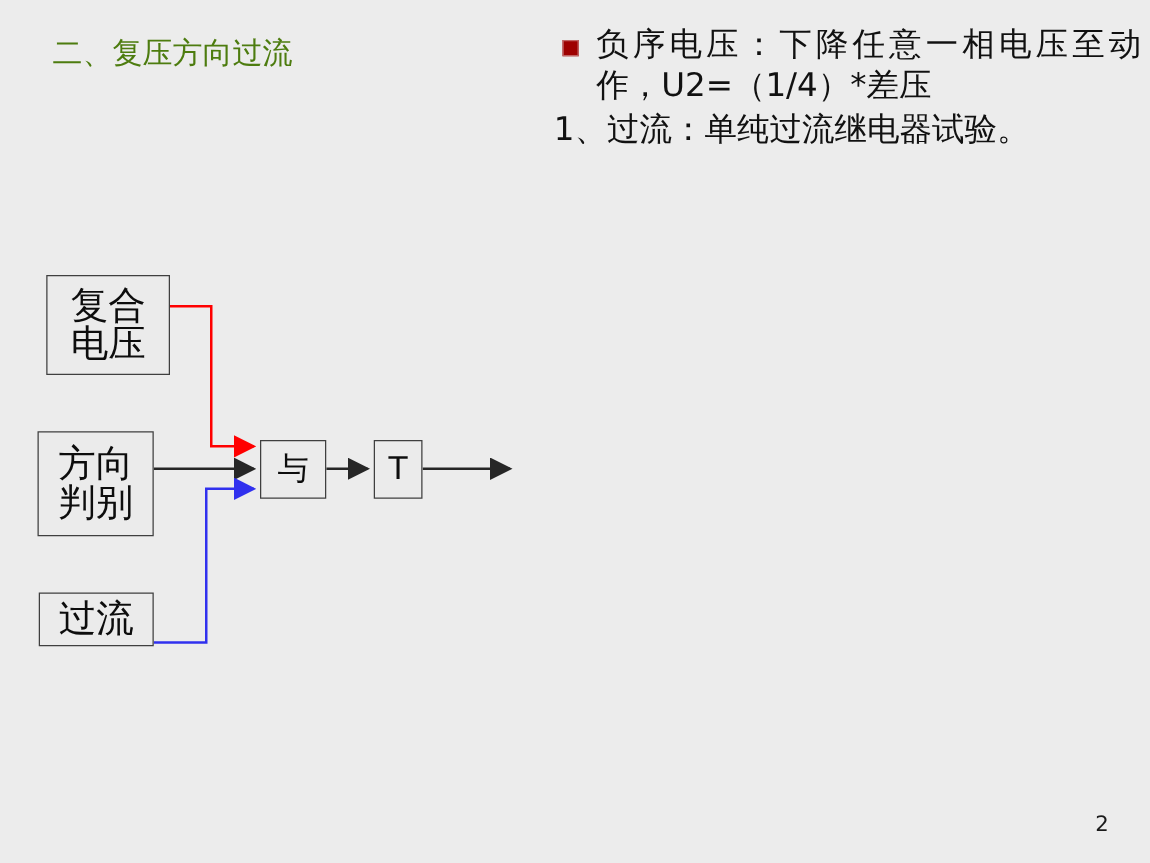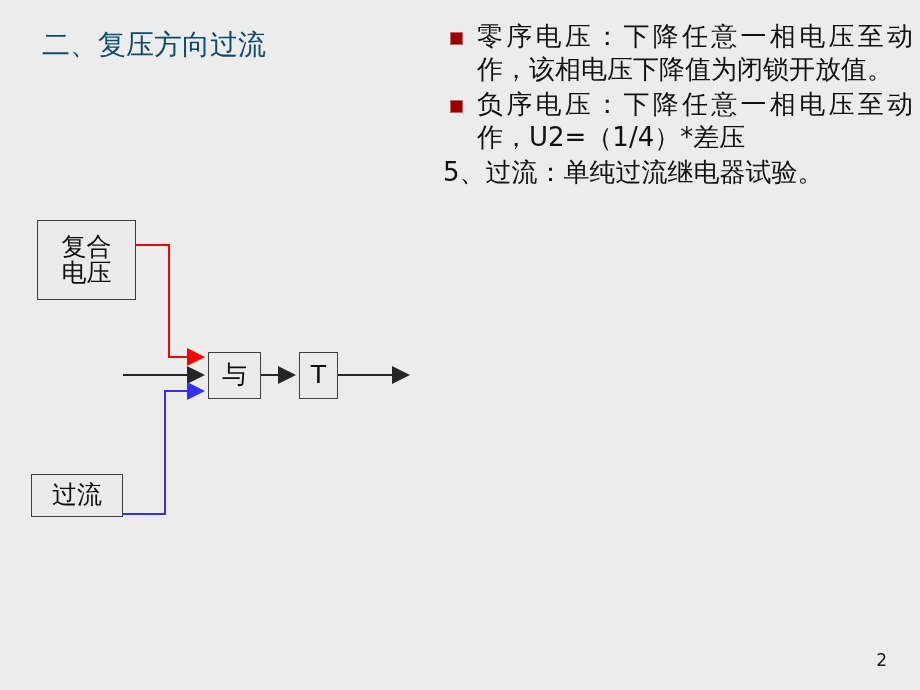--- a/index.html
+++ b/index.html
@@ -8,38 +8,38 @@
     background:#ececec;
     font-family:"DejaVu Sans","Liberation Sans",sans-serif;
     overflow:hidden;
     position:relative;
   }
   #slide{position:relative;width:920px;height:690px;overflow:hidden;background:#ececec;}
 
   
   #title{
     position:absolute;left:42px;top:26px;
-    font-size:28px;color:#0c4a6e;
+    font-size:24px;color:#4d7c0f;
     letter-spacing:0px;white-space:nowrap;
     font-family:"DejaVu Sans","Liberation Sans",sans-serif;
   }
 
   
   #diagram{position:absolute;left:0;top:0;width:440px;height:690px;}
   #diagram svg{position:absolute;left:0;top:0;}
   .dbox{
     position:absolute;
     background:#ebebeb;
     border:1.5px solid #3f3f3f;
     box-sizing:border-box;
     display:flex;flex-direction:column;
     align-items:center;justify-content:center;
     color:#0d0d0d;
     line-height:1.05;
-    font-size:25px;
+    font-size:30px;
     font-family:"DejaVu Sans","Liberation Sans",sans-serif;
   }
   .dbox span{display:block;text-align:center;}
   #box-fuhe{left:37px;top:220px;width:99px;height:80px;}
   #box-fangxiang{left:30px;top:345px;width:93px;height:84px;}
   #box-guoliu{left:31px;top:474px;width:92px;height:43px;}
   #box-and{left:208px;top:352px;width:53px;height:47px;font-size:25px;}
   #box-t{left:299px;top:352px;width:39px;height:47px;font-size:25px;}
 
   
@@ -119,51 +119,51 @@
       <path d="M261,375 L294,375" fill="none" stroke="#262626" stroke-width="2" marker-end="url(#ah-dark)"></path>
 
       <path d="M338,375 L408,375" fill="none" stroke="#262626" stroke-width="2" marker-end="url(#ah-dark)"></path>
     </svg>
 
     <div class="dbox" id="box-fuhe">
       <span>复合</span>
       <span>电压</span>
     </div>
 
+    <div class="dbox" id="box-fangxiang">
+      <span>方向</span>
+      <span>判别</span>
+    </div>
 
     <div class="dbox" id="box-guoliu">
       <span>过流</span>
     </div>
 
     <div class="dbox" id="box-and">
       <span>与</span>
     </div>
 
     <div class="dbox" id="box-t">
       <span>T</span>
     </div>
 
   </div>
 
   <div id="content">
 
 
 
-    <div class="bullet-row">
-      <span class="marker"></span>
-      <span class="btext">零序电压：下降任意一相电压至动作，该相电压下降值为闭锁开放值。</span>
-    </div>
 
     <div class="bullet-row">
       <span class="marker"></span>
       <span class="btext">负序电压：下降任意一相电压至动作，U2=（1/4）*差压</span>
     </div>
 
 
     <div class="plain-row noind">
-      <span class="ptext">5、过流：单纯过流继电器试验。</span>
+      <span class="ptext">1、过流：单纯过流继电器试验。</span>
     </div>
 
   </div>
 
   <div id="pagenum">2</div>
 
 </div>
 
 </body></html>

